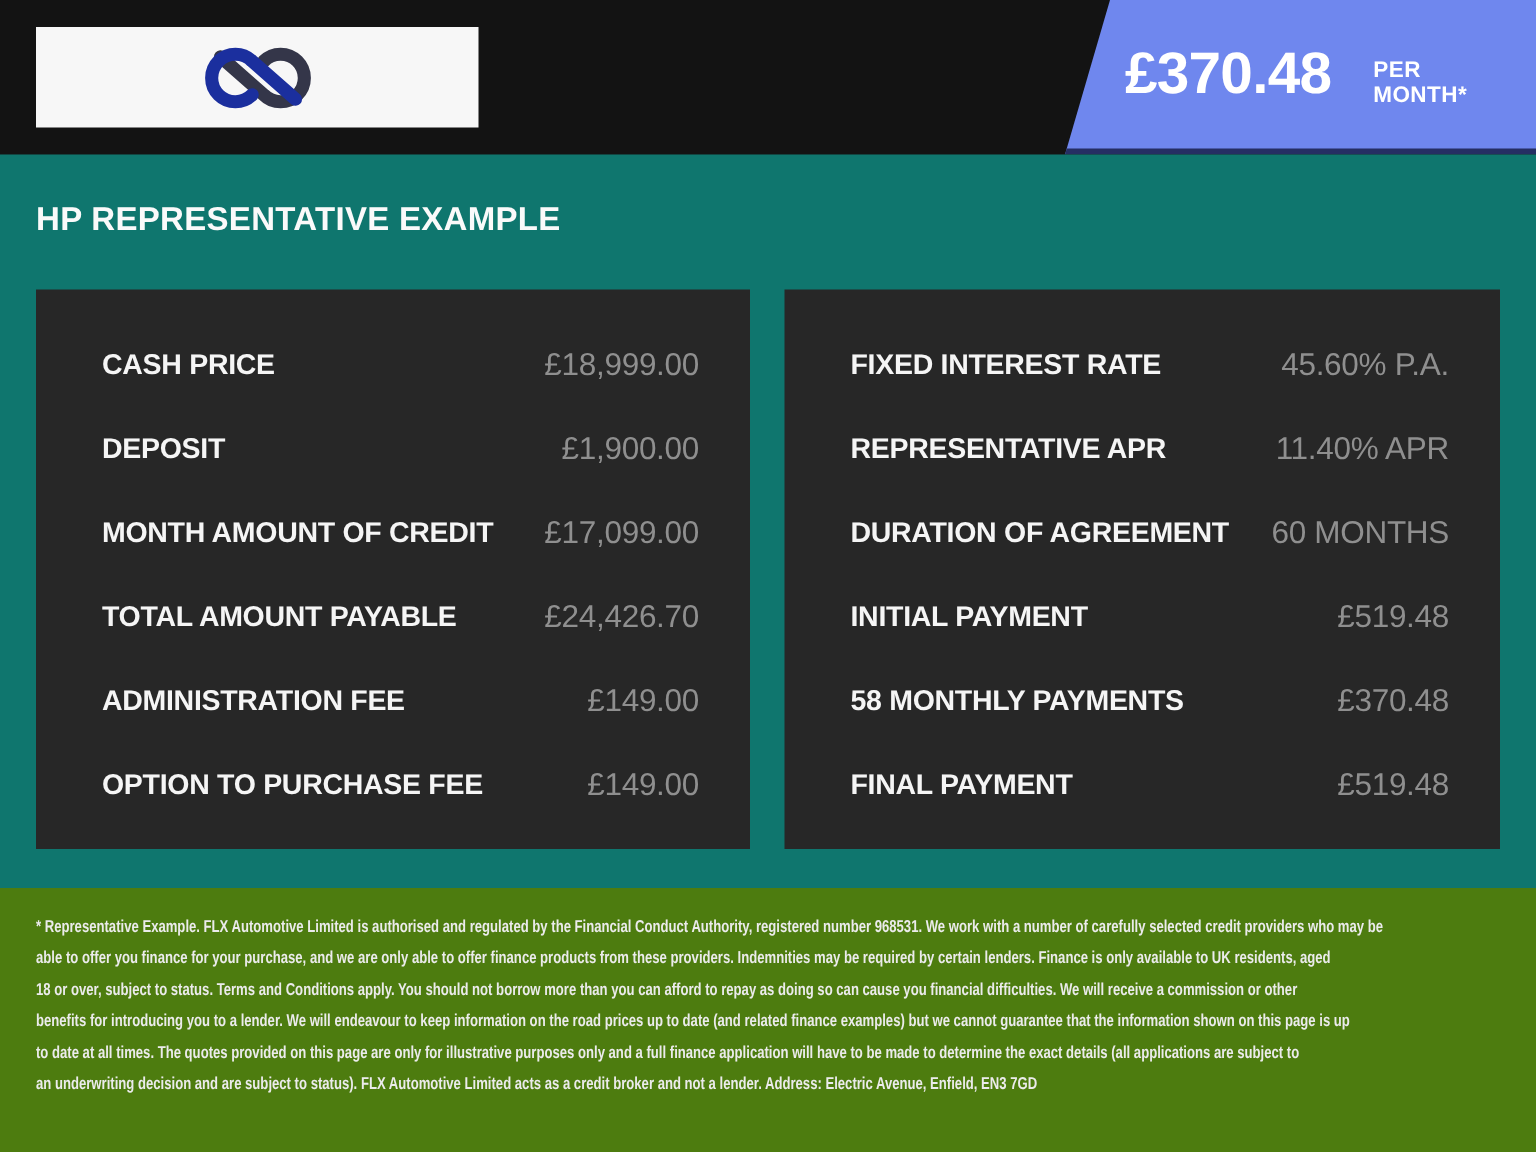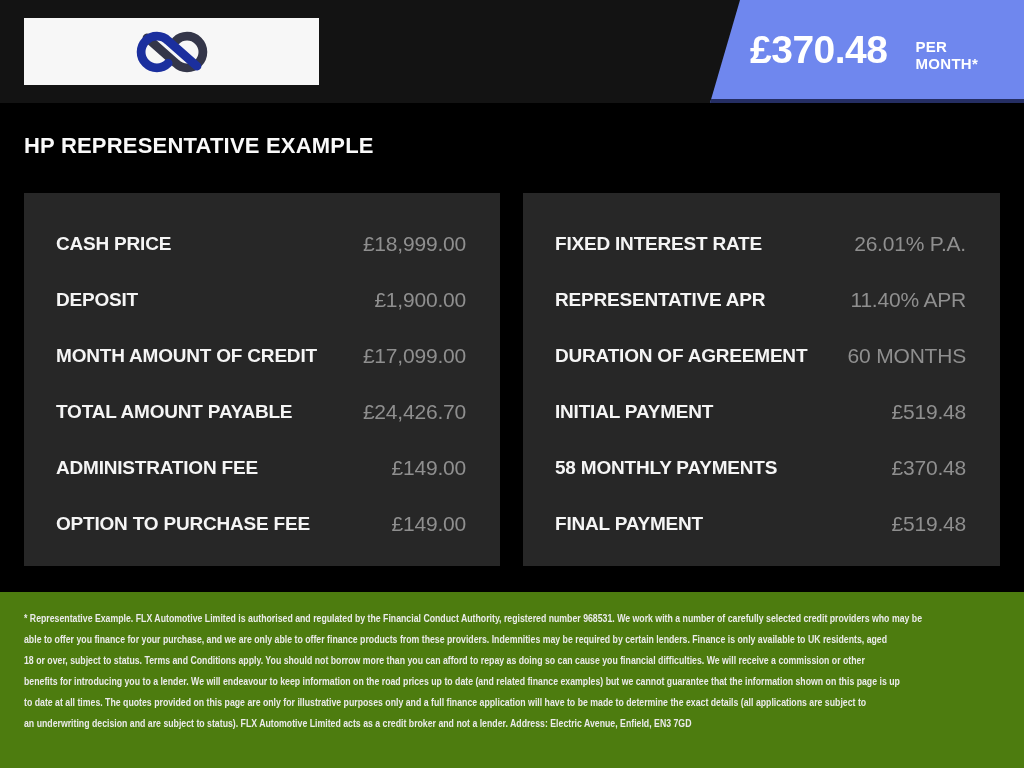--- a/index.html
+++ b/index.html
@@ -39,35 +39,35 @@
   }
   .banner-amount {
     color: #ffffff; font-size: 39px; font-weight: 700; letter-spacing: -0.5px;
   }
   .banner-period {
     color: #ffffff; font-size: 15px; font-weight: 700; margin-left: 28px;
     letter-spacing: 0.3px; position: relative; top: 5px;
   }
 
   
-  .main { position: absolute; left: 0; top: 103px; width: 1024px; height: 489px; background: #000000; }
+  .main { position: absolute; left: 0; top: 103px; width: 1024px; height: 489px; background: #0f766e; }
   .page-title {
     position: absolute; left: 24px; top: 30px;
     color: #fafafa; font-size: 22px; font-weight: 700; letter-spacing: 0.2px;
   }
   .panel {
     position: absolute; top: 90px; height: 373px;
     background: #272727;
     padding: 23px 34px 14px 32px;
     display: flex; flex-direction: column;
   }
   .panel-left { left: 24px; width: 476px; }
   .panel-right { left: 523px; width: 477px; }
   .finance-row {
-    height: 56px; display: flex; align-items: center; justify-content: space-between;
+    height: 56px; display: flex; align-items: center; justify-content: space-between; margin-left: 12px;
   }
   .finance-label {
     color: #f5f5f5; font-size: 19px; font-weight: 700; letter-spacing: -0.2px;
     white-space: nowrap;
   }
   .finance-value {
     color: #8f8f8f; font-size: 21px; font-weight: 400; letter-spacing: -0.2px;
     white-space: nowrap; text-align: right;
   }
 
@@ -136,21 +136,21 @@
     </div>
     <div class="finance-row">
       <span class="finance-label">OPTION TO PURCHASE FEE</span>
       <span class="finance-value">£149.00</span>
     </div>
   </div>
 
   <div class="panel panel-right">
     <div class="finance-row">
       <span class="finance-label">FIXED INTEREST RATE</span>
-      <span class="finance-value">26.01% P.A.</span>
+      <span class="finance-value">45.60% P.A.</span>
     </div>
     <div class="finance-row">
       <span class="finance-label">REPRESENTATIVE APR</span>
       <span class="finance-value">11.40% APR</span>
     </div>
     <div class="finance-row">
       <span class="finance-label">DURATION OF AGREEMENT</span>
       <span class="finance-value">60 MONTHS</span>
     </div>
     <div class="finance-row">

